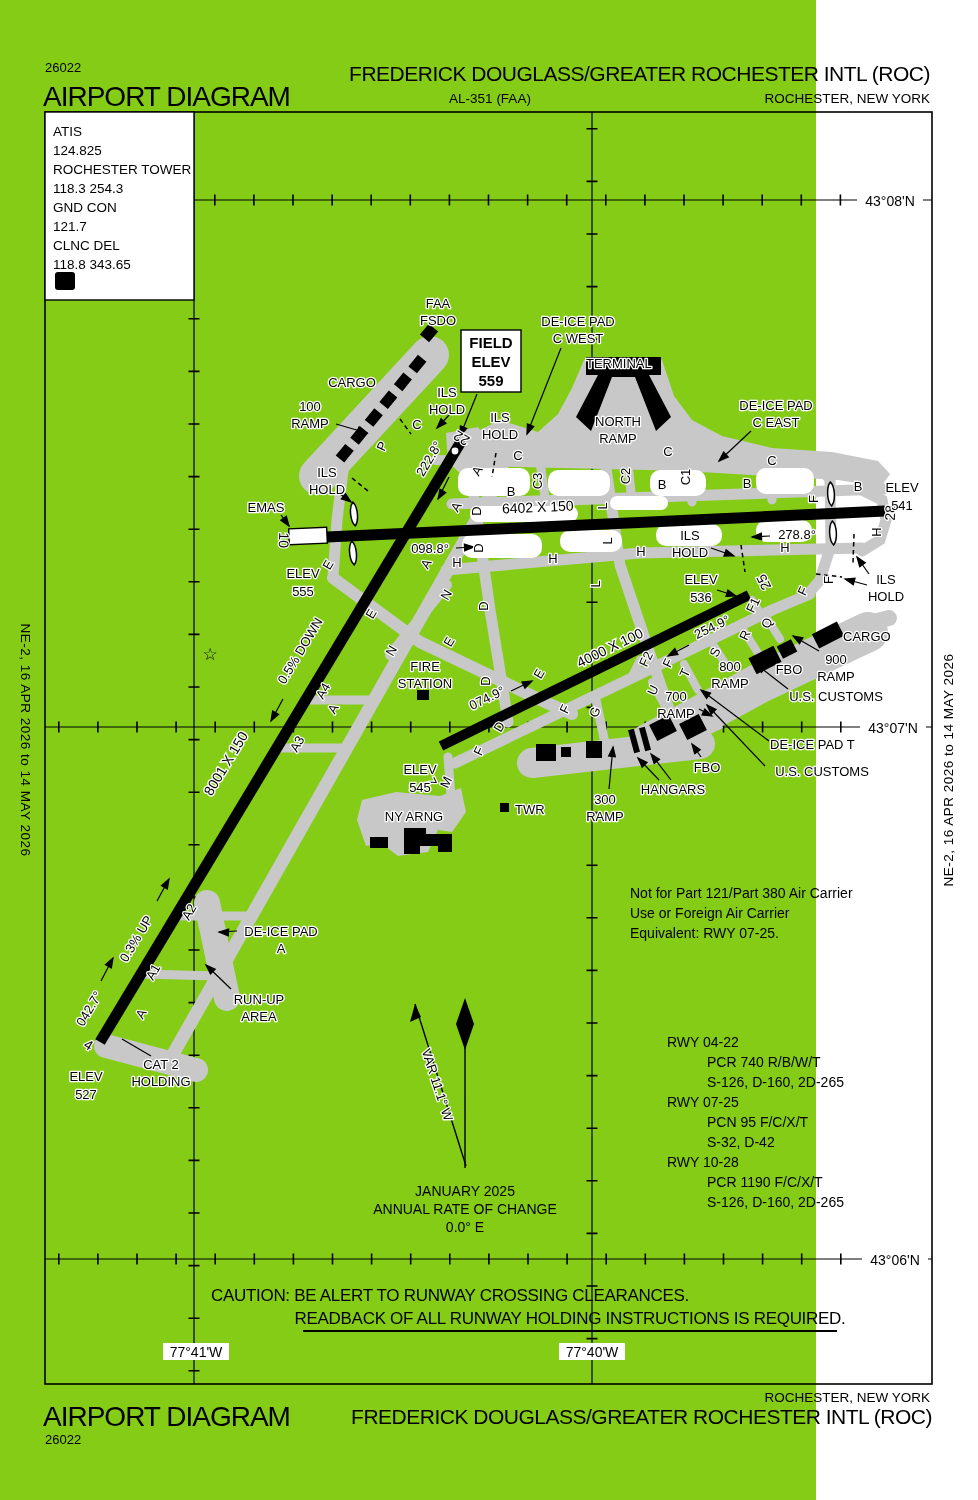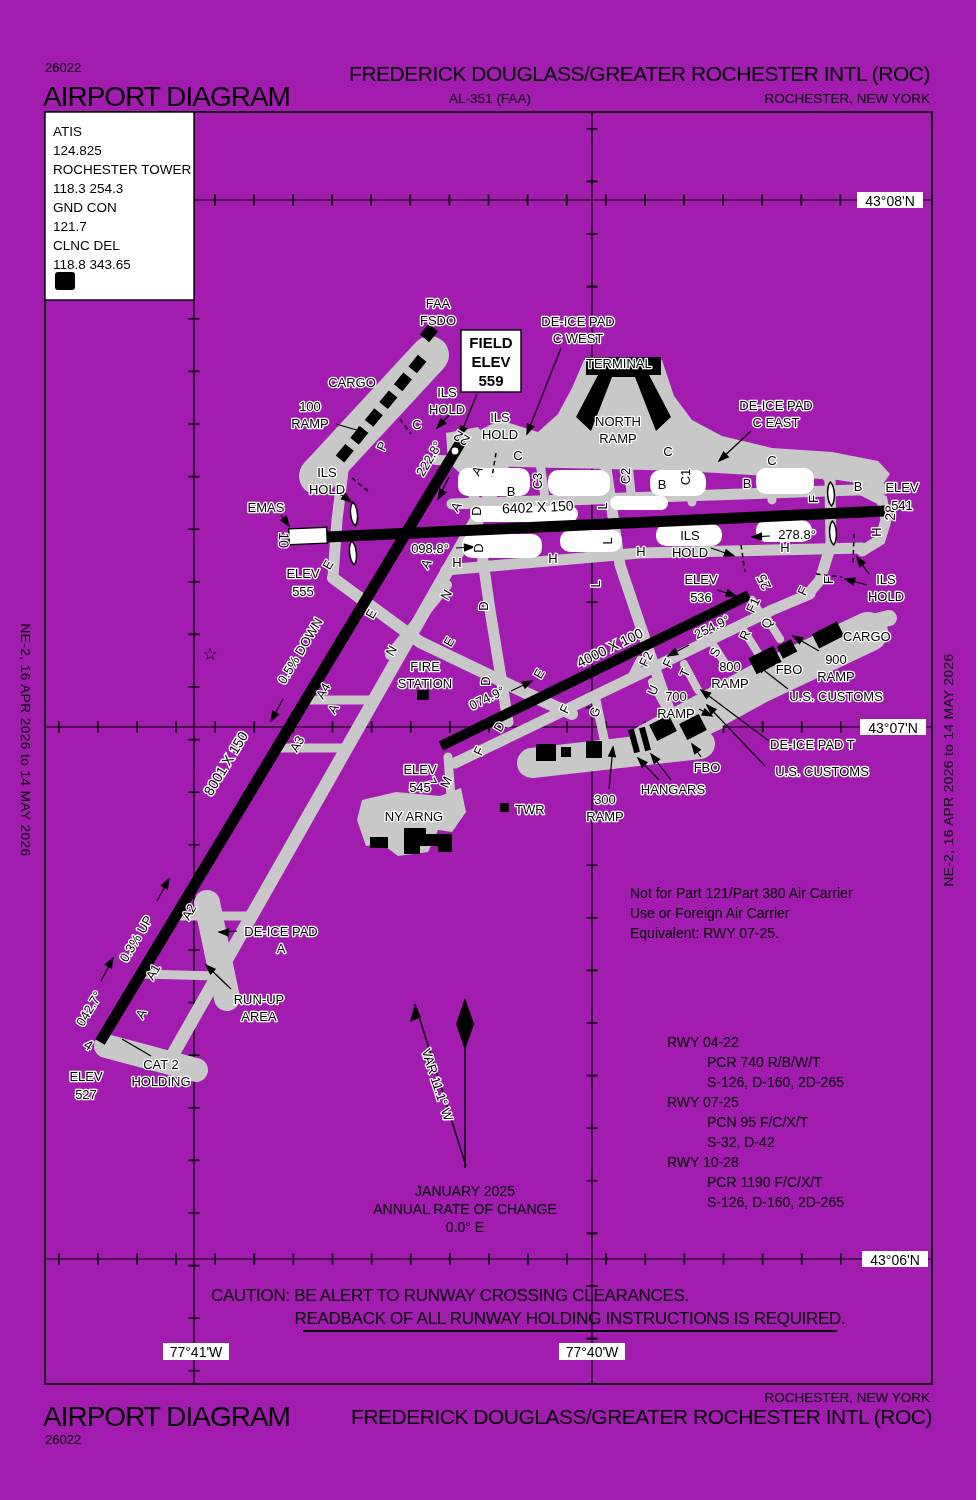--- a/index.html
+++ b/index.html
@@ -1,16 +1,16 @@
 <!DOCTYPE html>
 <html><head>
 <meta charset="utf-8">
 <style>
   html,body{margin:0;background:#fff}
-  .page{position:relative;width:976px;height:1500px;background:#a21caf}
+  .page{position:relative;width:816px;height:1500px;background:#84cc16}
   svg text{font-family:"Liberation Sans",sans-serif;fill:#000}
   .h-big{font-size:28px;letter-spacing:-1px}
   .h-air{font-size:21px;letter-spacing:-0.5px}
   .h-sm{font-size:13.5px}
   .h-num{font-size:13px}
   .banner{font-size:13.5px;letter-spacing:0.5px}
   .comm{font-size:13.5px}
   .lbl{font-size:13px;text-anchor:middle;paint-order:stroke;stroke:#fff;stroke-width:2.6px;stroke-linejoin:round}
   .lbl-l{font-size:13px;text-anchor:start;paint-order:stroke;stroke:#fff;stroke-width:2.6px;stroke-linejoin:round}
   .twy{font-size:13px;text-anchor:middle;paint-order:stroke;stroke:#fff;stroke-width:2.4px;stroke-linejoin:round}

